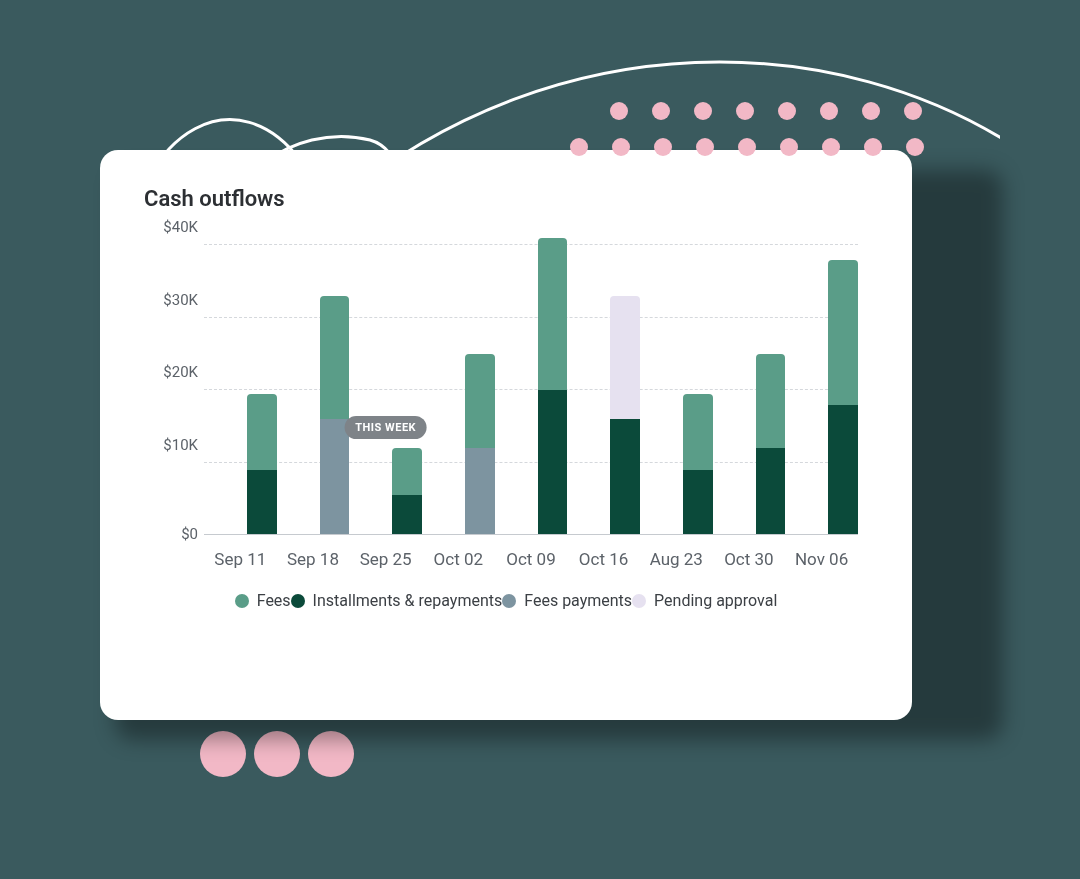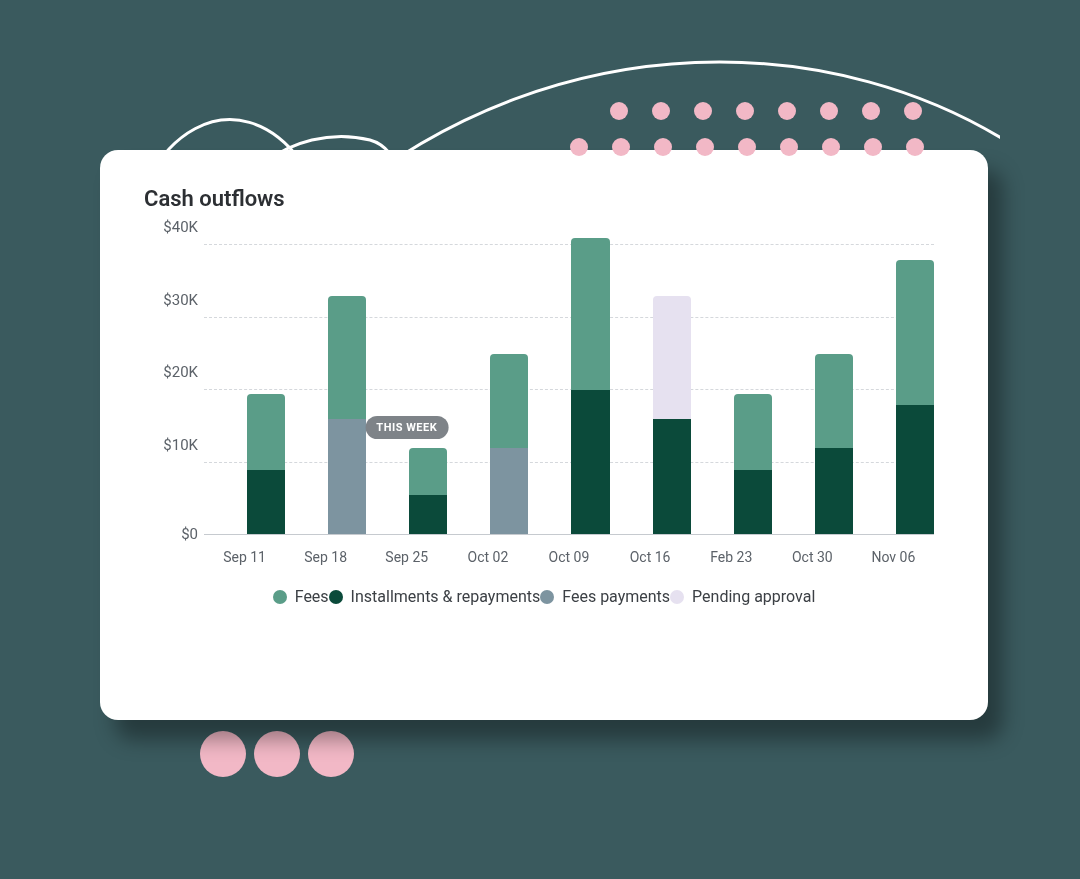--- a/index.html
+++ b/index.html
@@ -72,21 +72,21 @@
     height: 570px;
     background: rgba(0,0,0,0.35);
     border-radius: 18px;
     filter: blur(10px);
     z-index: 1;
   }
   .card {
     position: absolute;
     top: 150px;
     left: 100px;
-    width: 888px;
+    width: 812px;
     height: 570px;
     background: #ffffff;
     border-radius: 18px;
     z-index: 2;
     padding: 36px 44px 28px 44px;
     box-sizing: border-box;
     display: flex;
     flex-direction: column;
   }
 
@@ -178,21 +178,21 @@
   .x-axis {
     display: flex;
     justify-content: space-around;
     margin-left: 60px;
     margin-right: 10px;
     margin-top: 14px;
   }
   .x-tick {
     width: 56px;
     text-align: center;
-    font-size: 14px;
+    font-size: 17px;
     color: #5c6269;
     white-space: nowrap;
   }
 
   
   .legend {
     display: flex;
     justify-content: center;
     margin-top: 22px;
     flex-wrap: wrap;
@@ -308,21 +308,21 @@
       <div class="baseline"></div>
     </div>
 
     <div class="x-axis" id="x-axis">
         <div class="x-tick">Sep 11</div>
         <div class="x-tick">Sep 18</div>
         <div class="x-tick">Sep 25</div>
         <div class="x-tick">Oct 02</div>
         <div class="x-tick">Oct 09</div>
         <div class="x-tick">Oct 16</div>
-        <div class="x-tick">Feb 23</div>
+        <div class="x-tick">Aug 23</div>
         <div class="x-tick">Oct 30</div>
         <div class="x-tick">Nov 06</div>
       </div>
 
     <div class="legend" id="legend">
         <div class="legend-item">
           <div class="swatch" style="background: rgb(90, 157, 136);"></div>
           <span>Fees</span>
         </div>
         <div class="legend-item">

